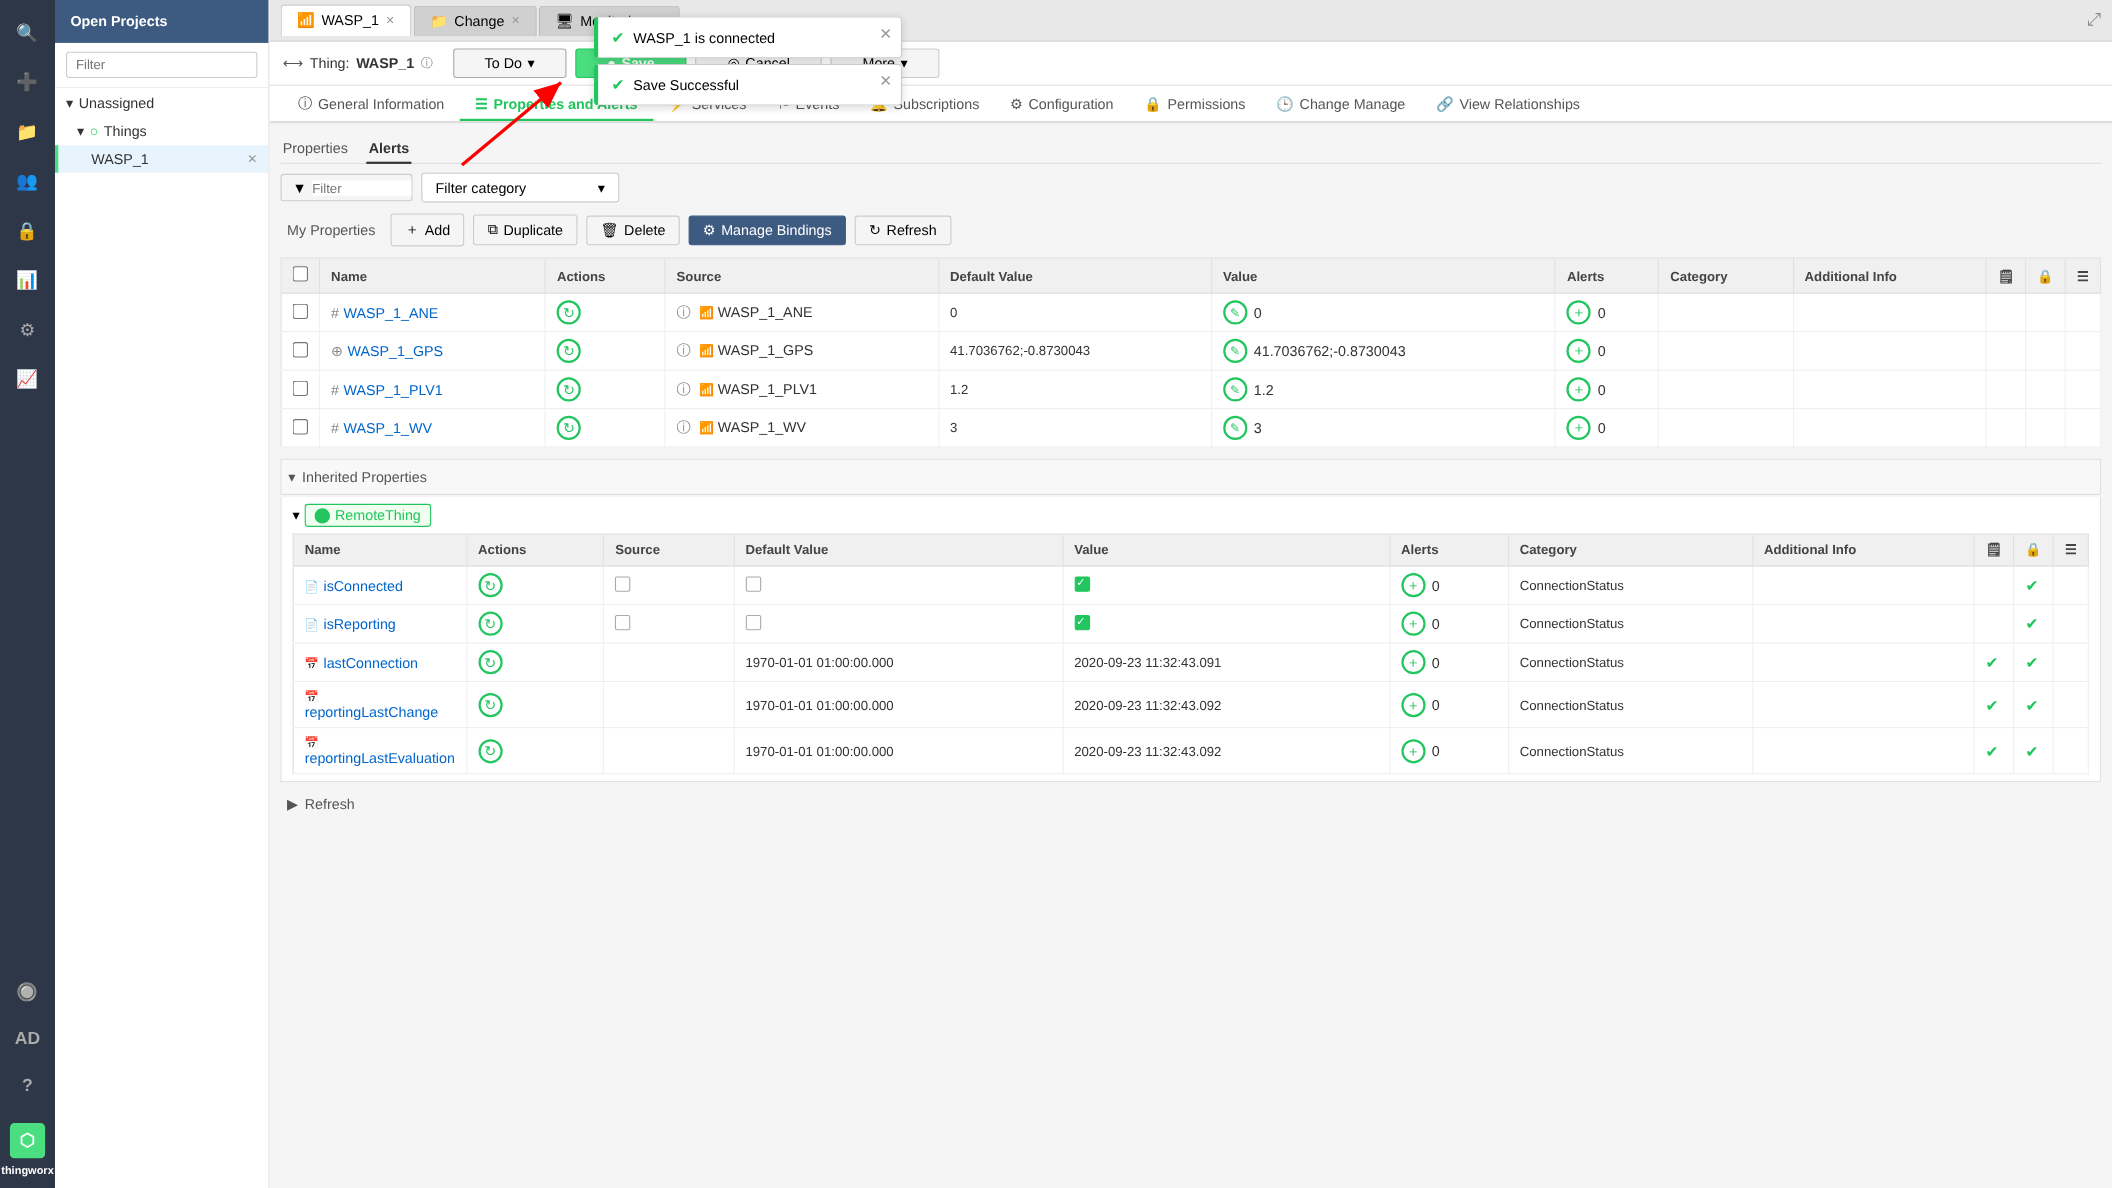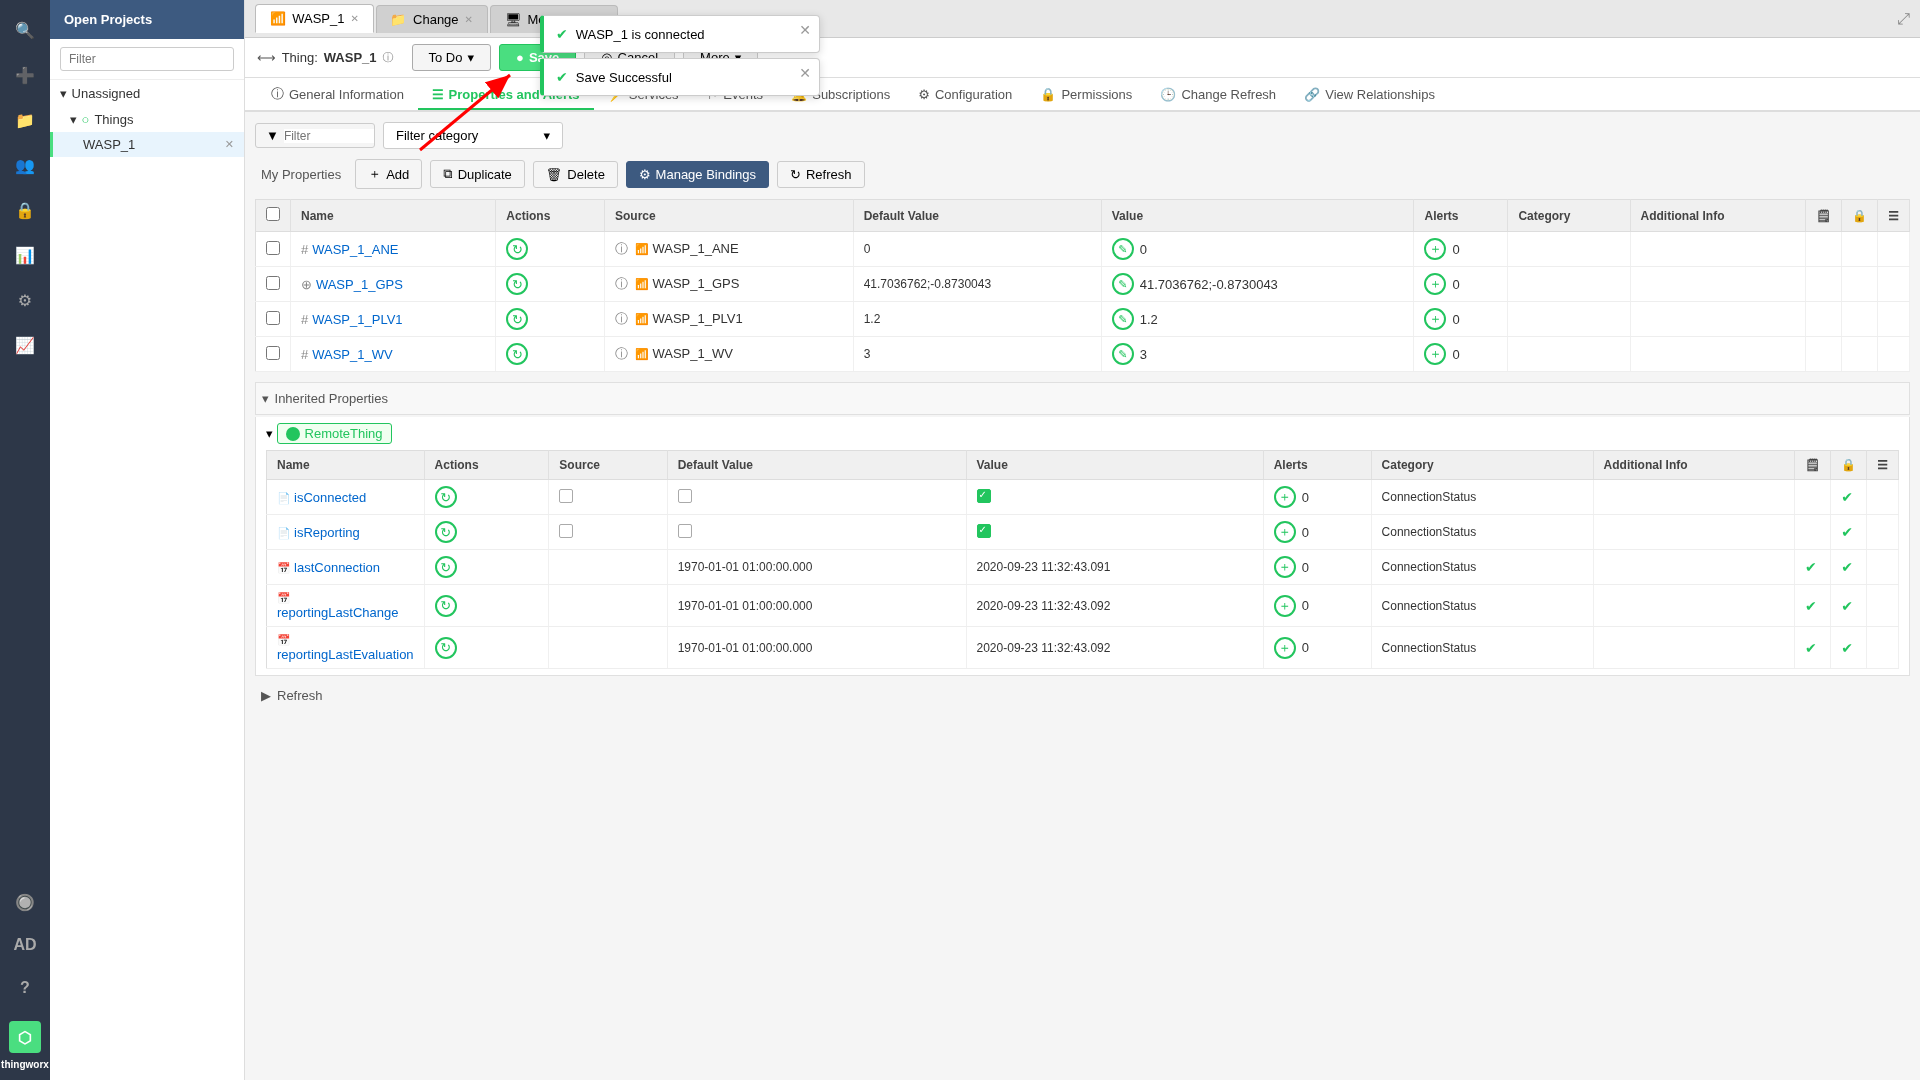--- a/index.html
+++ b/index.html
@@ -143,21 +143,21 @@
     }
     .thing-title {
       font-size: 14px;
       color: #333;
       display: flex;
       align-items: center;
       gap: 6px;
       margin-right: 10px;
     }
     .btn {
-      padding: 5px 16px;
+      padding: 5px 28px;
       border: 1px solid #ccc;
       border-radius: 3px;
       cursor: pointer;
       font-size: 12px;
       background: #f5f5f5;
       display: flex;
       align-items: center;
       gap: 5px;
     }
     .btn.btn-todo {
@@ -560,30 +560,38 @@
     <div class="sub-tab">
       <span>⚙</span>
       <span>Configuration</span>
     </div>
     <div class="sub-tab">
       <span>🔒</span>
       <span>Permissions</span>
     </div>
     <div class="sub-tab">
       <span>🕒</span>
-      <span>Change Refresh</span>
+      <span>Change Manage</span>
     </div>
     <div class="sub-tab">
       <span>🔗</span>
       <span>View Relationships</span>
     </div>
   </div>
 
   <div class="content-area">
 
+    <div class="prop-tabs">
+      <div class="prop-tab">
+        <span>Properties</span>
+      </div>
+      <div class="prop-tab active">
+        <span>Alerts</span>
+      </div>
+    </div>
 
     <div class="filter-action-row">
       <div class="filter-input">
         <span>▼</span>
         <input type="text" style="border: none; outline: none; font-size: 12px; width: 90px;" placeholder="Filter">
       </div>
       <div class="category-dropdown">
         <span>Filter category</span>
         <span>▾</span>
       </div>

